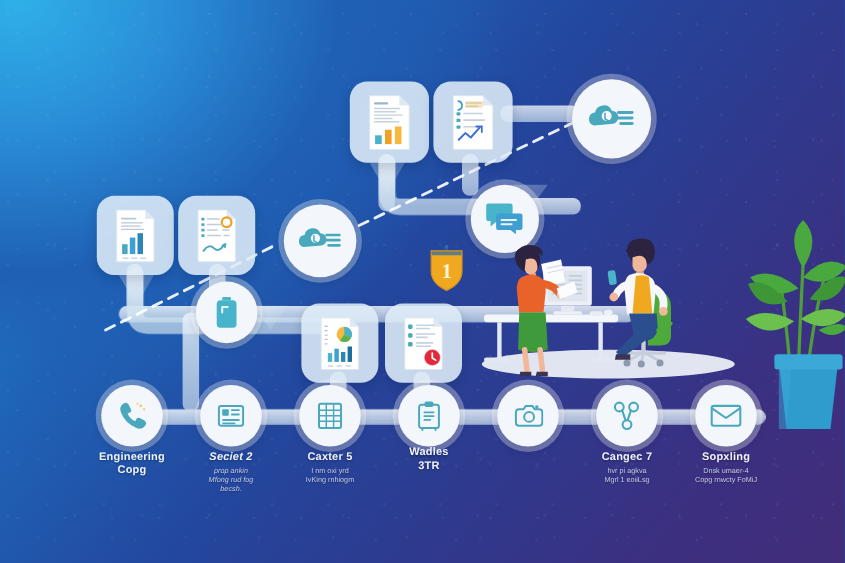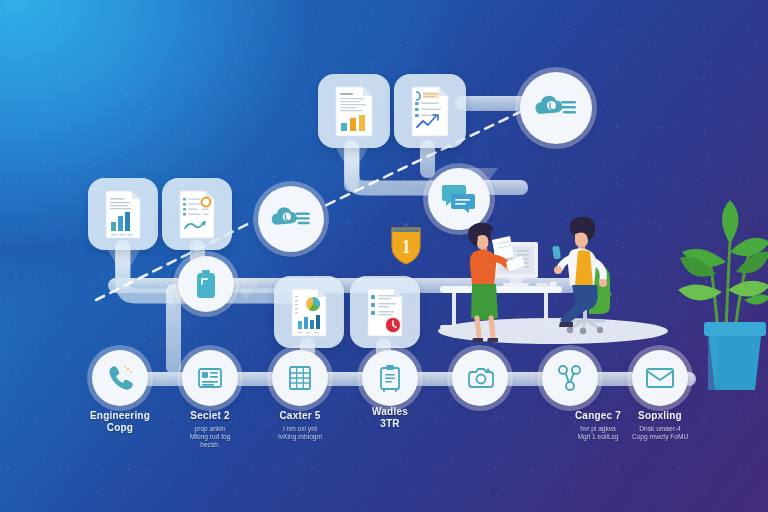--- a/index.html
+++ b/index.html
@@ -500,37 +500,37 @@
       <rect x="2" y="3" width="26" height="18" rx="2" fill="none" stroke="#4aa8bd" stroke-width="1.9"></rect>
       <path d="M2,5 L15,14 L28,5" fill="none" stroke="#4aa8bd" stroke-width="1.9" stroke-linejoin="round"></path>
     </svg>
   </div>
 
   <div class="step" style="left:60px;top:410px;">
     <div class="t1"><span>Engineering</span><br>
       <span>Copg</span></div>
     <div class="t2" style="white-space:pre-line;"></div>
   </div>
-  <div class="step" style="left:150px;top:410px;">
+  <div class="step" style="left:150px;top:410px;font-style:italic;">
     <div class="t1"><span>Seciet 2</span></div>
     <div class="t2" style="white-space:pre-line;">prop ankin
 Mfong  rud  fog
 becsh.</div>
   </div>
   <div class="step" style="left:240px;top:410px;">
     <div class="t1"><span>Caxter 5</span></div>
     <div class="t2" style="white-space:pre-line;">I nm oxi yrd
 IvKing  rnhiogm</div>
   </div>
   <div class="step" style="left:330px;top:406px;">
     <div class="t1"><span>Wadles</span><br>
       <span>3TR</span></div>
     <div class="t2" style="white-space:pre-line;"></div>
   </div>
-  <div class="step" style="left:538px;top:410px;">
+  <div class="step" style="left:510px;top:410px;">
     <div class="t1"><span>Cangec 7</span></div>
     <div class="t2" style="white-space:pre-line;">hvr  pi agkva
 Mgrl 1 eoiiLsg</div>
   </div>
   <div class="step" style="left:600px;top:410px;text-align:center;">
     <div class="t1"><span>Sopxling</span></div>
     <div class="t2" style="white-space:pre-line;">Dnsk  umaer-4
 Copg rnwcty  FoMiJ</div>
   </div>
 

